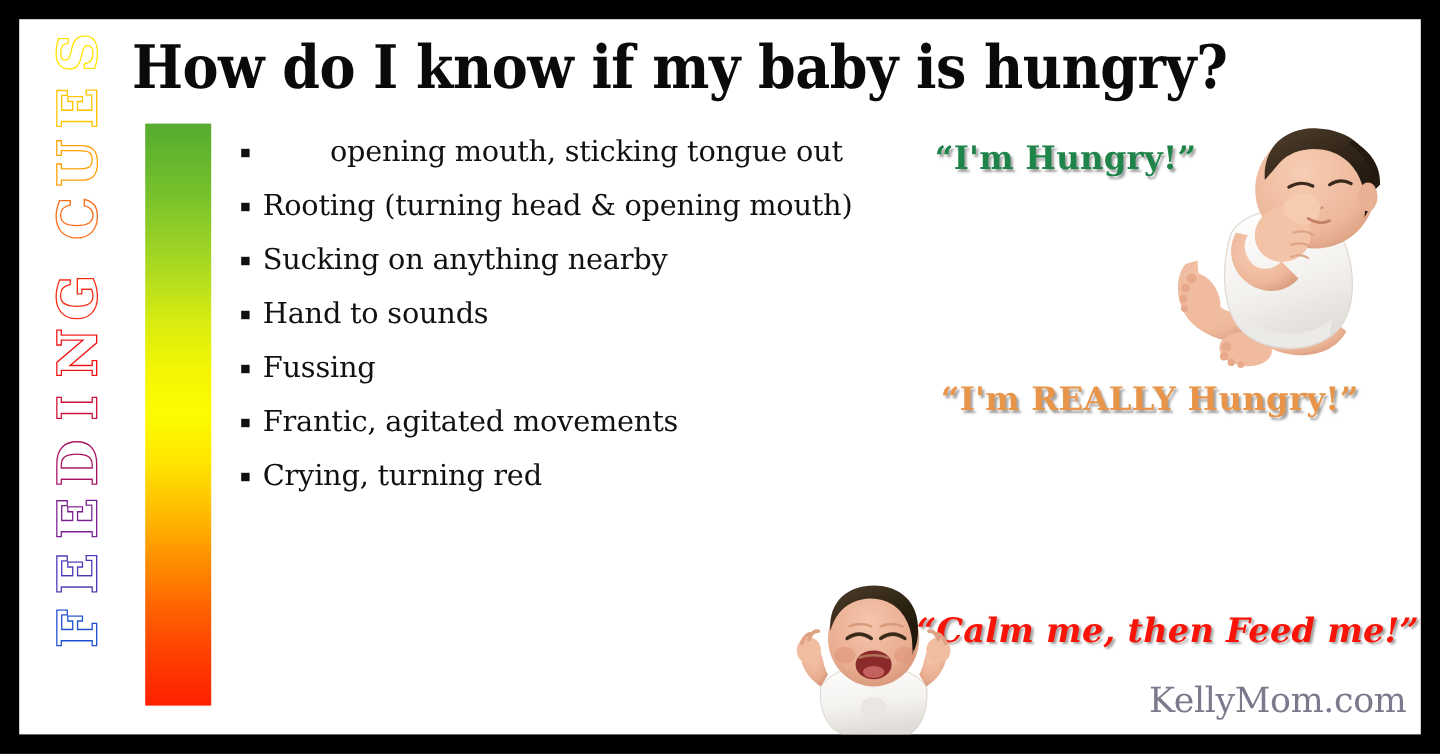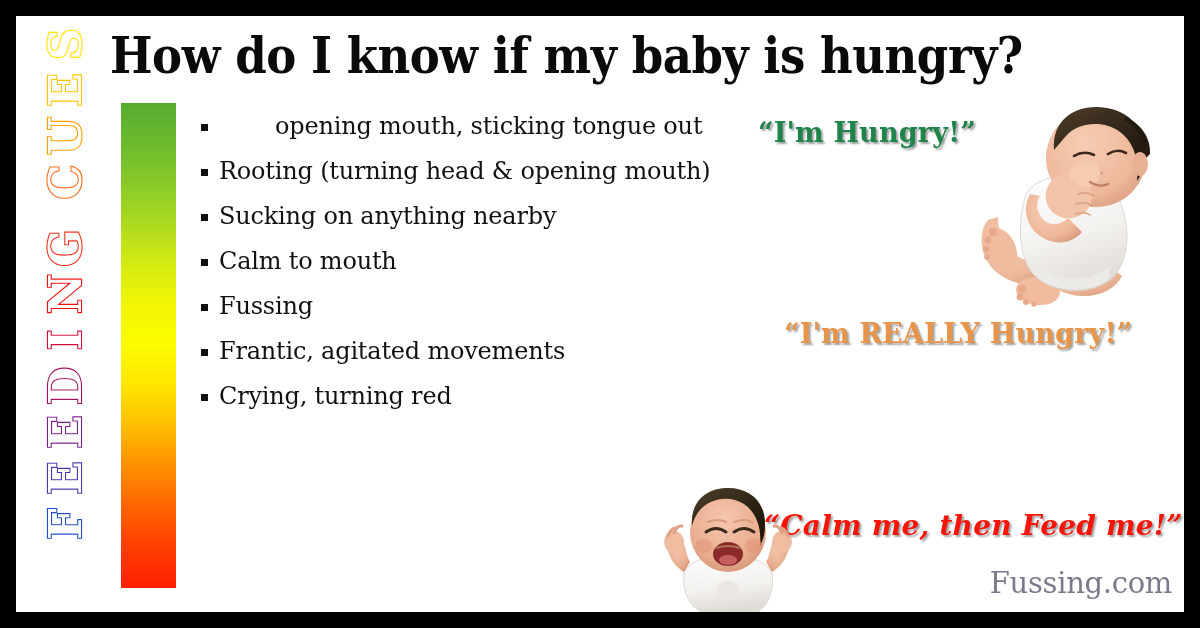--- a/index.html
+++ b/index.html
@@ -150,21 +150,21 @@
   .callout {
     position: absolute;
     font-family: "DejaVu Serif", serif;
     font-weight: 700;
     font-size: 27px;
     white-space: nowrap;
     letter-spacing: 0.2px;
     text-shadow: 2px 2px 2px rgba(130,130,130,0.75);
   }
   #callout-hungry {
-    left: 742px;
+    left: 763px;
     top: 101px;
     color: #1e8449;
   }
   #callout-really-hungry {
     left: 768px;
     top: 302px;
     color: #e8954a;
   }
   #callout-calm-feed {
     left: 748px;
@@ -222,41 +222,41 @@
         <li>
           <span class="bullet-sq"></span>
           <span class="line1">Rooting (turning head &amp; opening mouth)</span>
         </li>
         <li>
           <span class="bullet-sq"></span>
           <span class="line1">Sucking on anything nearby</span>
         </li>
         <li>
           <span class="bullet-sq"></span>
-          <span class="line1">Calm to mouth</span>
+          <span class="line1">Hand to sounds</span>
         </li>
         <li>
           <span class="bullet-sq"></span>
           <span class="line1">Fussing</span>
         </li>
         <li>
           <span class="bullet-sq"></span>
           <span class="line1">Frantic, agitated movements</span>
         </li>
         <li>
           <span class="bullet-sq"></span>
           <span class="line1">Crying, turning red</span>
         </li>
       </ul>
 
     <div class="callout" id="callout-hungry" style="color: rgb(30, 132, 73);">“I'm Hungry!”</div>
     <div class="callout" id="callout-really-hungry" style="color: rgb(232, 149, 74);">“I'm REALLY Hungry!”</div>
     <div class="callout" id="callout-calm-feed" style="color: rgb(250, 19, 7); font-style: italic;">“Calm me, then Feed me!”</div>
 
-    <div id="brand">Fussing.com</div>
+    <div id="brand">KellyMom.com</div>
 
     <svg class="photo" id="photo-sucking-hand" viewBox="0 0 205 215">
       <defs>
         <radialGradient id="skinA" cx="40%" cy="35%" r="75%">
           <stop offset="0%" stop-color="#f7cdb4"></stop>
           <stop offset="70%" stop-color="#edb79a"></stop>
           <stop offset="100%" stop-color="#d89a7c"></stop>
         </radialGradient>
         <linearGradient id="onesieA" x1="0" y1="0" x2="0.3" y2="1">
           <stop offset="0%" stop-color="#ffffff"></stop>

